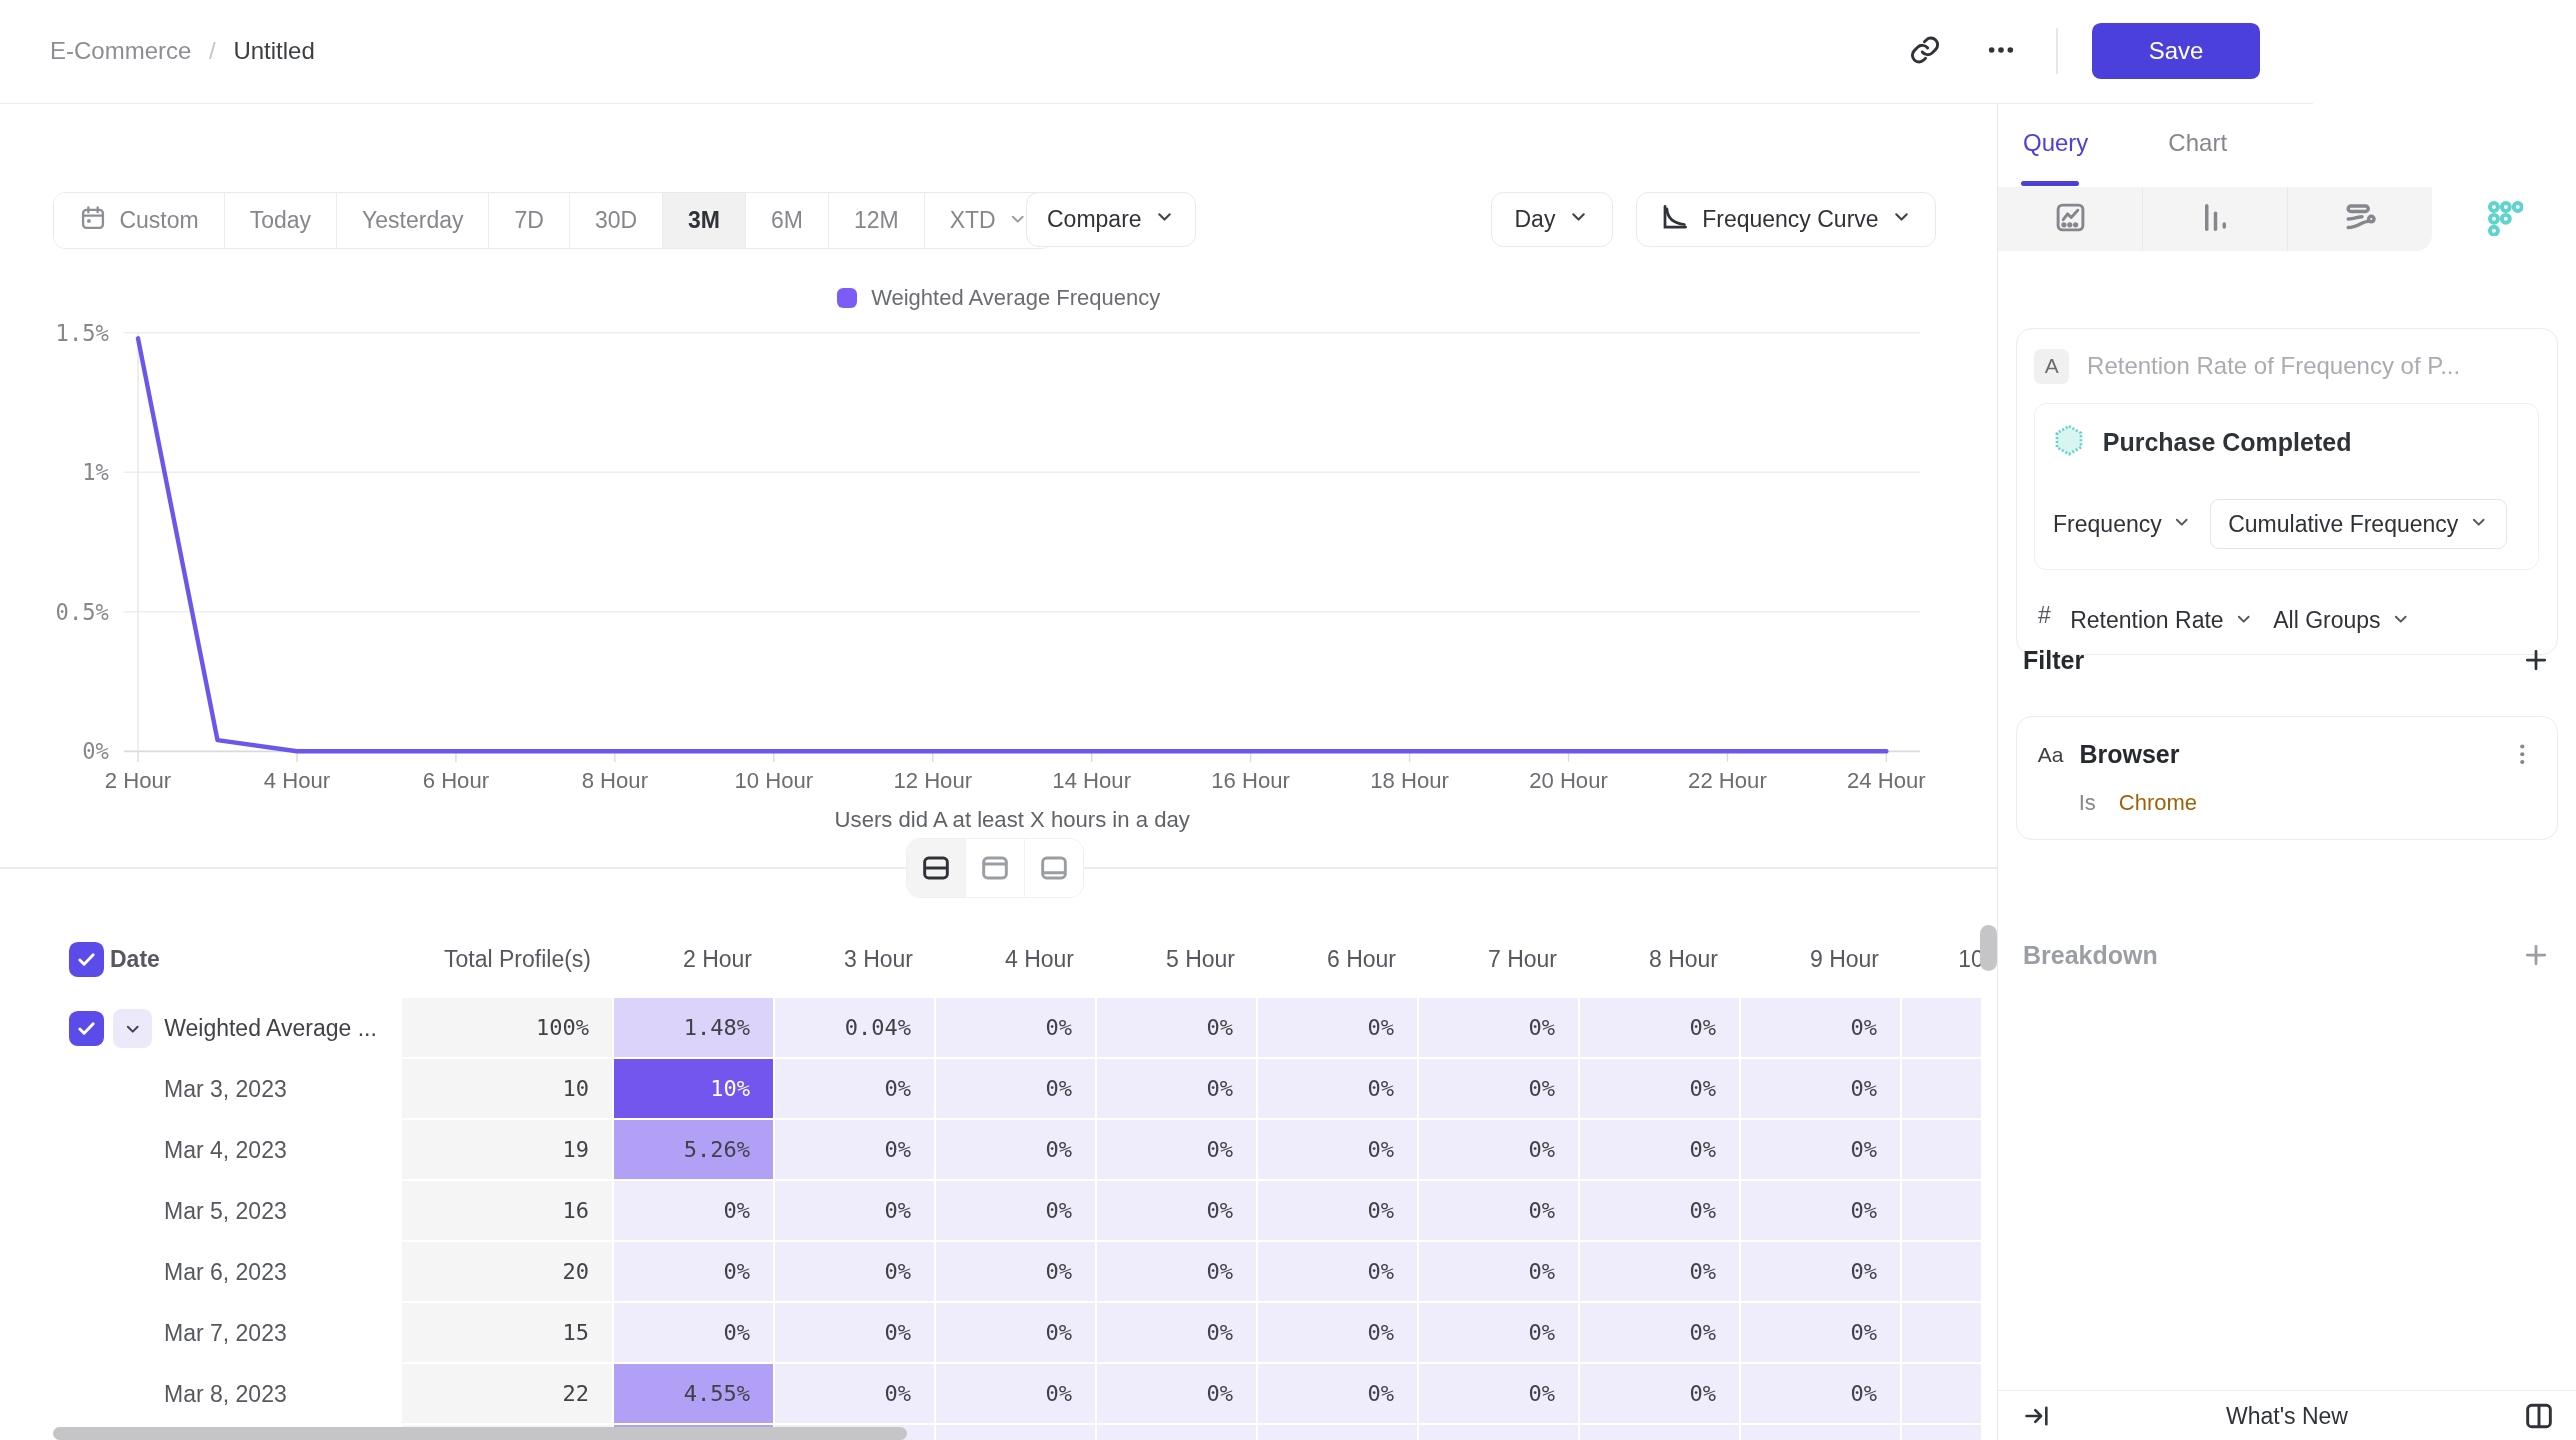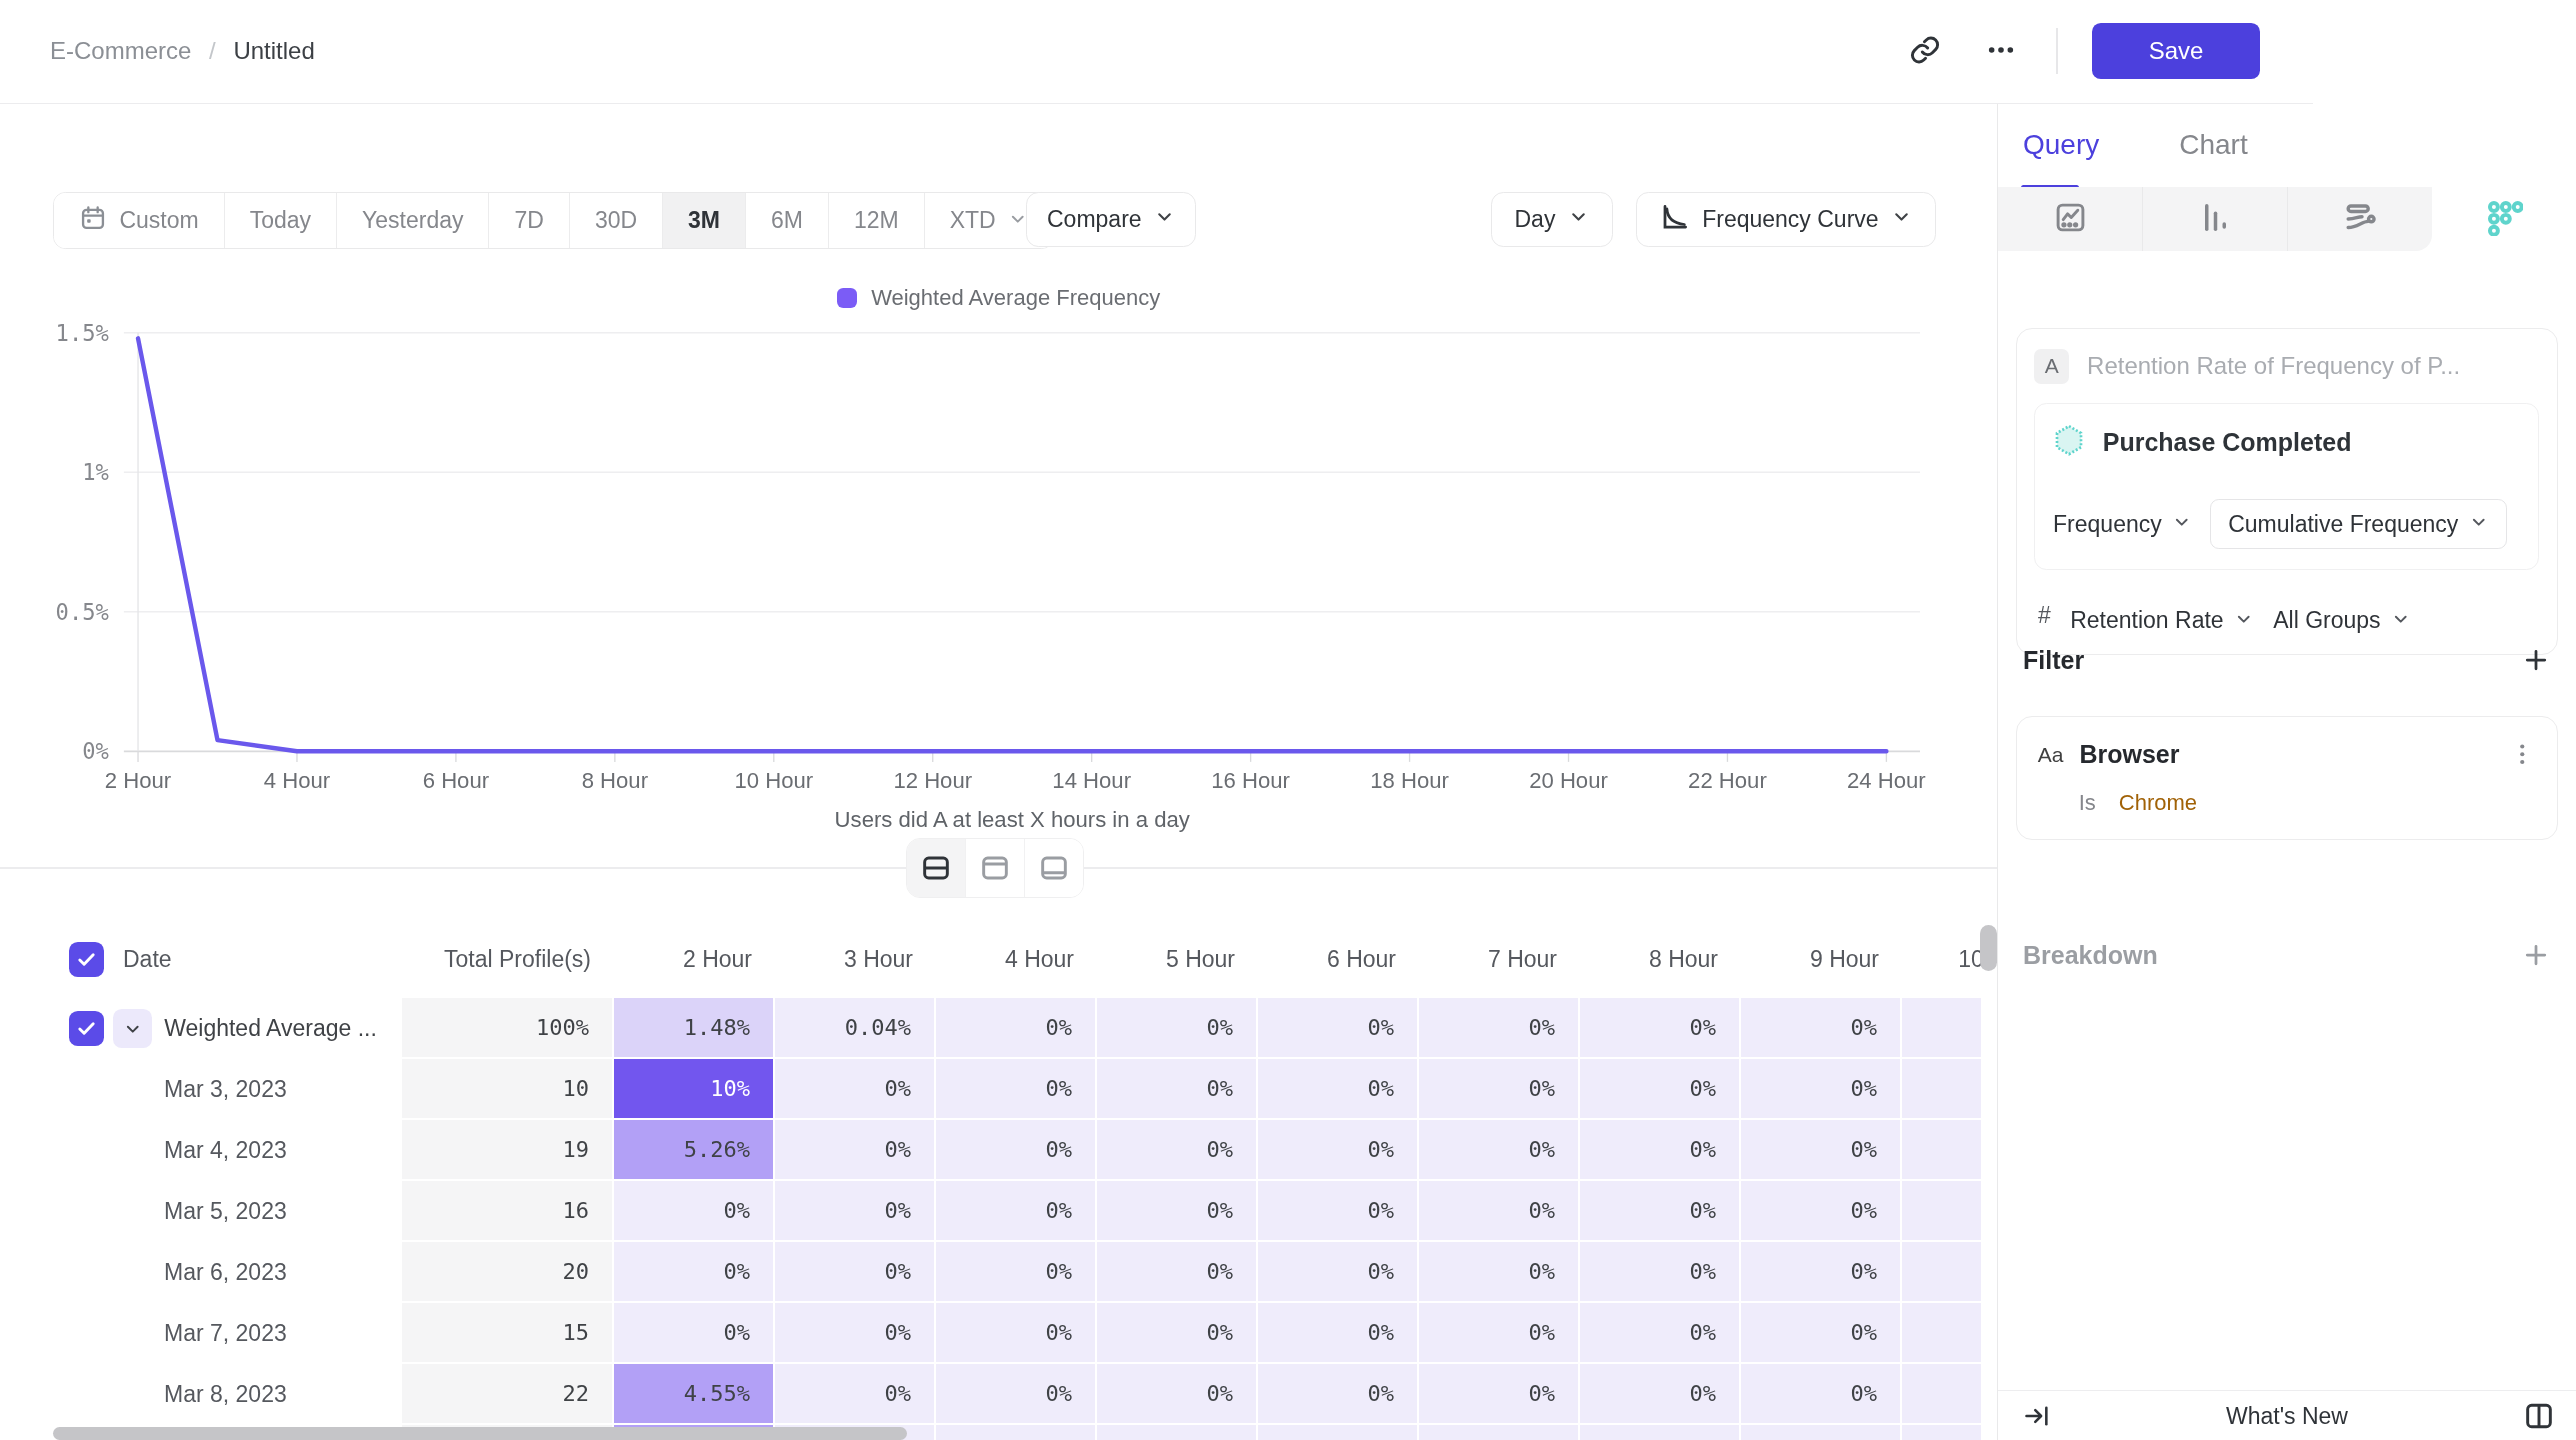--- a/index.html
+++ b/index.html
@@ -52,21 +52,21 @@
 
   
   .table{position:absolute;left:53px;top:817px;width:1928px;height:520px;overflow:hidden;}
   .thead{display:flex;height:77px;align-items:center;}
   .trow{display:flex;height:61px;}
   .cell{box-sizing:border-box;flex:none;}
   .c-date{width:349px;display:flex;align-items:center;}
   .c-total{width:212px;}
   .c-val{width:161px;}
   .thead .c-total,.thead .c-val{display:flex;align-items:center;justify-content:flex-end;padding-right:23px;color:#55585E;font-size:23px;font-weight:500;white-space:nowrap;overflow:hidden;}
-  .thead .hdate{color:#55585E;font-size:23px;font-weight:400;margin-left:19px;}
+  .thead .hdate{color:#55585E;font-size:23px;font-weight:700;margin-left:6px;}
   .trow .c-total{background:#F5F5F6;border-right:2.7px solid #fff;border-bottom:2.7px solid #fff;display:flex;align-items:center;justify-content:flex-end;padding-right:23px;}
   .trow .c-val{border-right:2.7px solid #fff;border-bottom:2.7px solid #fff;display:flex;align-items:center;justify-content:flex-end;padding-right:23px;}
   .num{font-family:"DejaVu Sans Mono",monospace;font-size:22px;color:#3F4246;}
   .h0{background:#EFECFB;}
   .h1{background:#DBD3F9;}
   .h2{background:#B2A0F6;}
   .h3{background:#7256EE;}
   .h3 .num,.trow .c-val.h3{color:#fff;}
   .h3 .num{color:#fff;}
   .checkbox{width:35px;height:35px;border-radius:8.8px;background:#5B4BE8;display:flex;align-items:center;justify-content:center;flex:none;cursor:pointer;}
@@ -74,21 +74,21 @@
   .expander{width:39px;height:39px;border-radius:8.8px;background:#ECE9FB;display:flex;align-items:center;justify-content:center;color:#3F4246;margin-left:8.8px;flex:none;cursor:pointer;}
   .row-label{font-size:23px;color:#3F4246;font-weight:500;margin-left:12.4px;white-space:nowrap;}
   .date-label{font-size:23px;color:#55585E;margin-left:111px;white-space:nowrap;}
 
   .hscroll{position:absolute;left:53px;top:1323px;width:854px;height:13.3px;border-radius:7px;background:#C5C5C8;cursor:pointer;}
   .vscroll{position:absolute;left:1980px;top:821px;width:17px;height:46px;border-radius:8.8px;background:#C5C5C8;cursor:pointer;}
 
   
   .aside{position:absolute;left:1997px;top:104px;width:579px;height:1337px;border-left:1.8px solid #E9E9EA;box-sizing:border-box;background:#fff;}
   .ptabs{position:absolute;left:25px;top:25px;display:flex;gap:80px;}
-  .ptab{position:relative;font-size:28px;color:#85878C;font-weight:500;cursor:pointer;padding-bottom:29px;}
+  .ptab{position:relative;font-size:24px;color:#85878C;font-weight:500;cursor:pointer;padding-bottom:29px;}
   .ptab.active{color:#4C40DD;}
   .ptab.active .underline{position:absolute;left:-1.8px;bottom:0;width:58px;height:5.3px;border-radius:3.5px;background:#4C40DD;}
   .ctabs{position:absolute;left:0;top:83px;width:578px;height:64px;display:flex;}
   .ctab{flex:1;display:flex;align-items:center;justify-content:center;color:#85878C;cursor:pointer;background:#fff;}
   .ctab.gray{background:#F4F4F5;border-right:1.8px solid #E9E9EA;}
   .ctab.gray.last{border-right:none;border-bottom-right-radius:16px;}
 
   .qcard{position:absolute;left:17.7px;top:224px;width:542px;box-sizing:border-box;border:1.8px solid #ECECED;border-radius:16px;padding:19.5px 17.7px;background:#fff;}
   .qrow{display:flex;align-items:center;gap:17.7px;}
   .badge-a{width:35px;height:35px;border-radius:7px;background:#F0F0F1;color:#6A6D72;font-size:21px;display:flex;align-items:center;justify-content:center;flex:none;}

